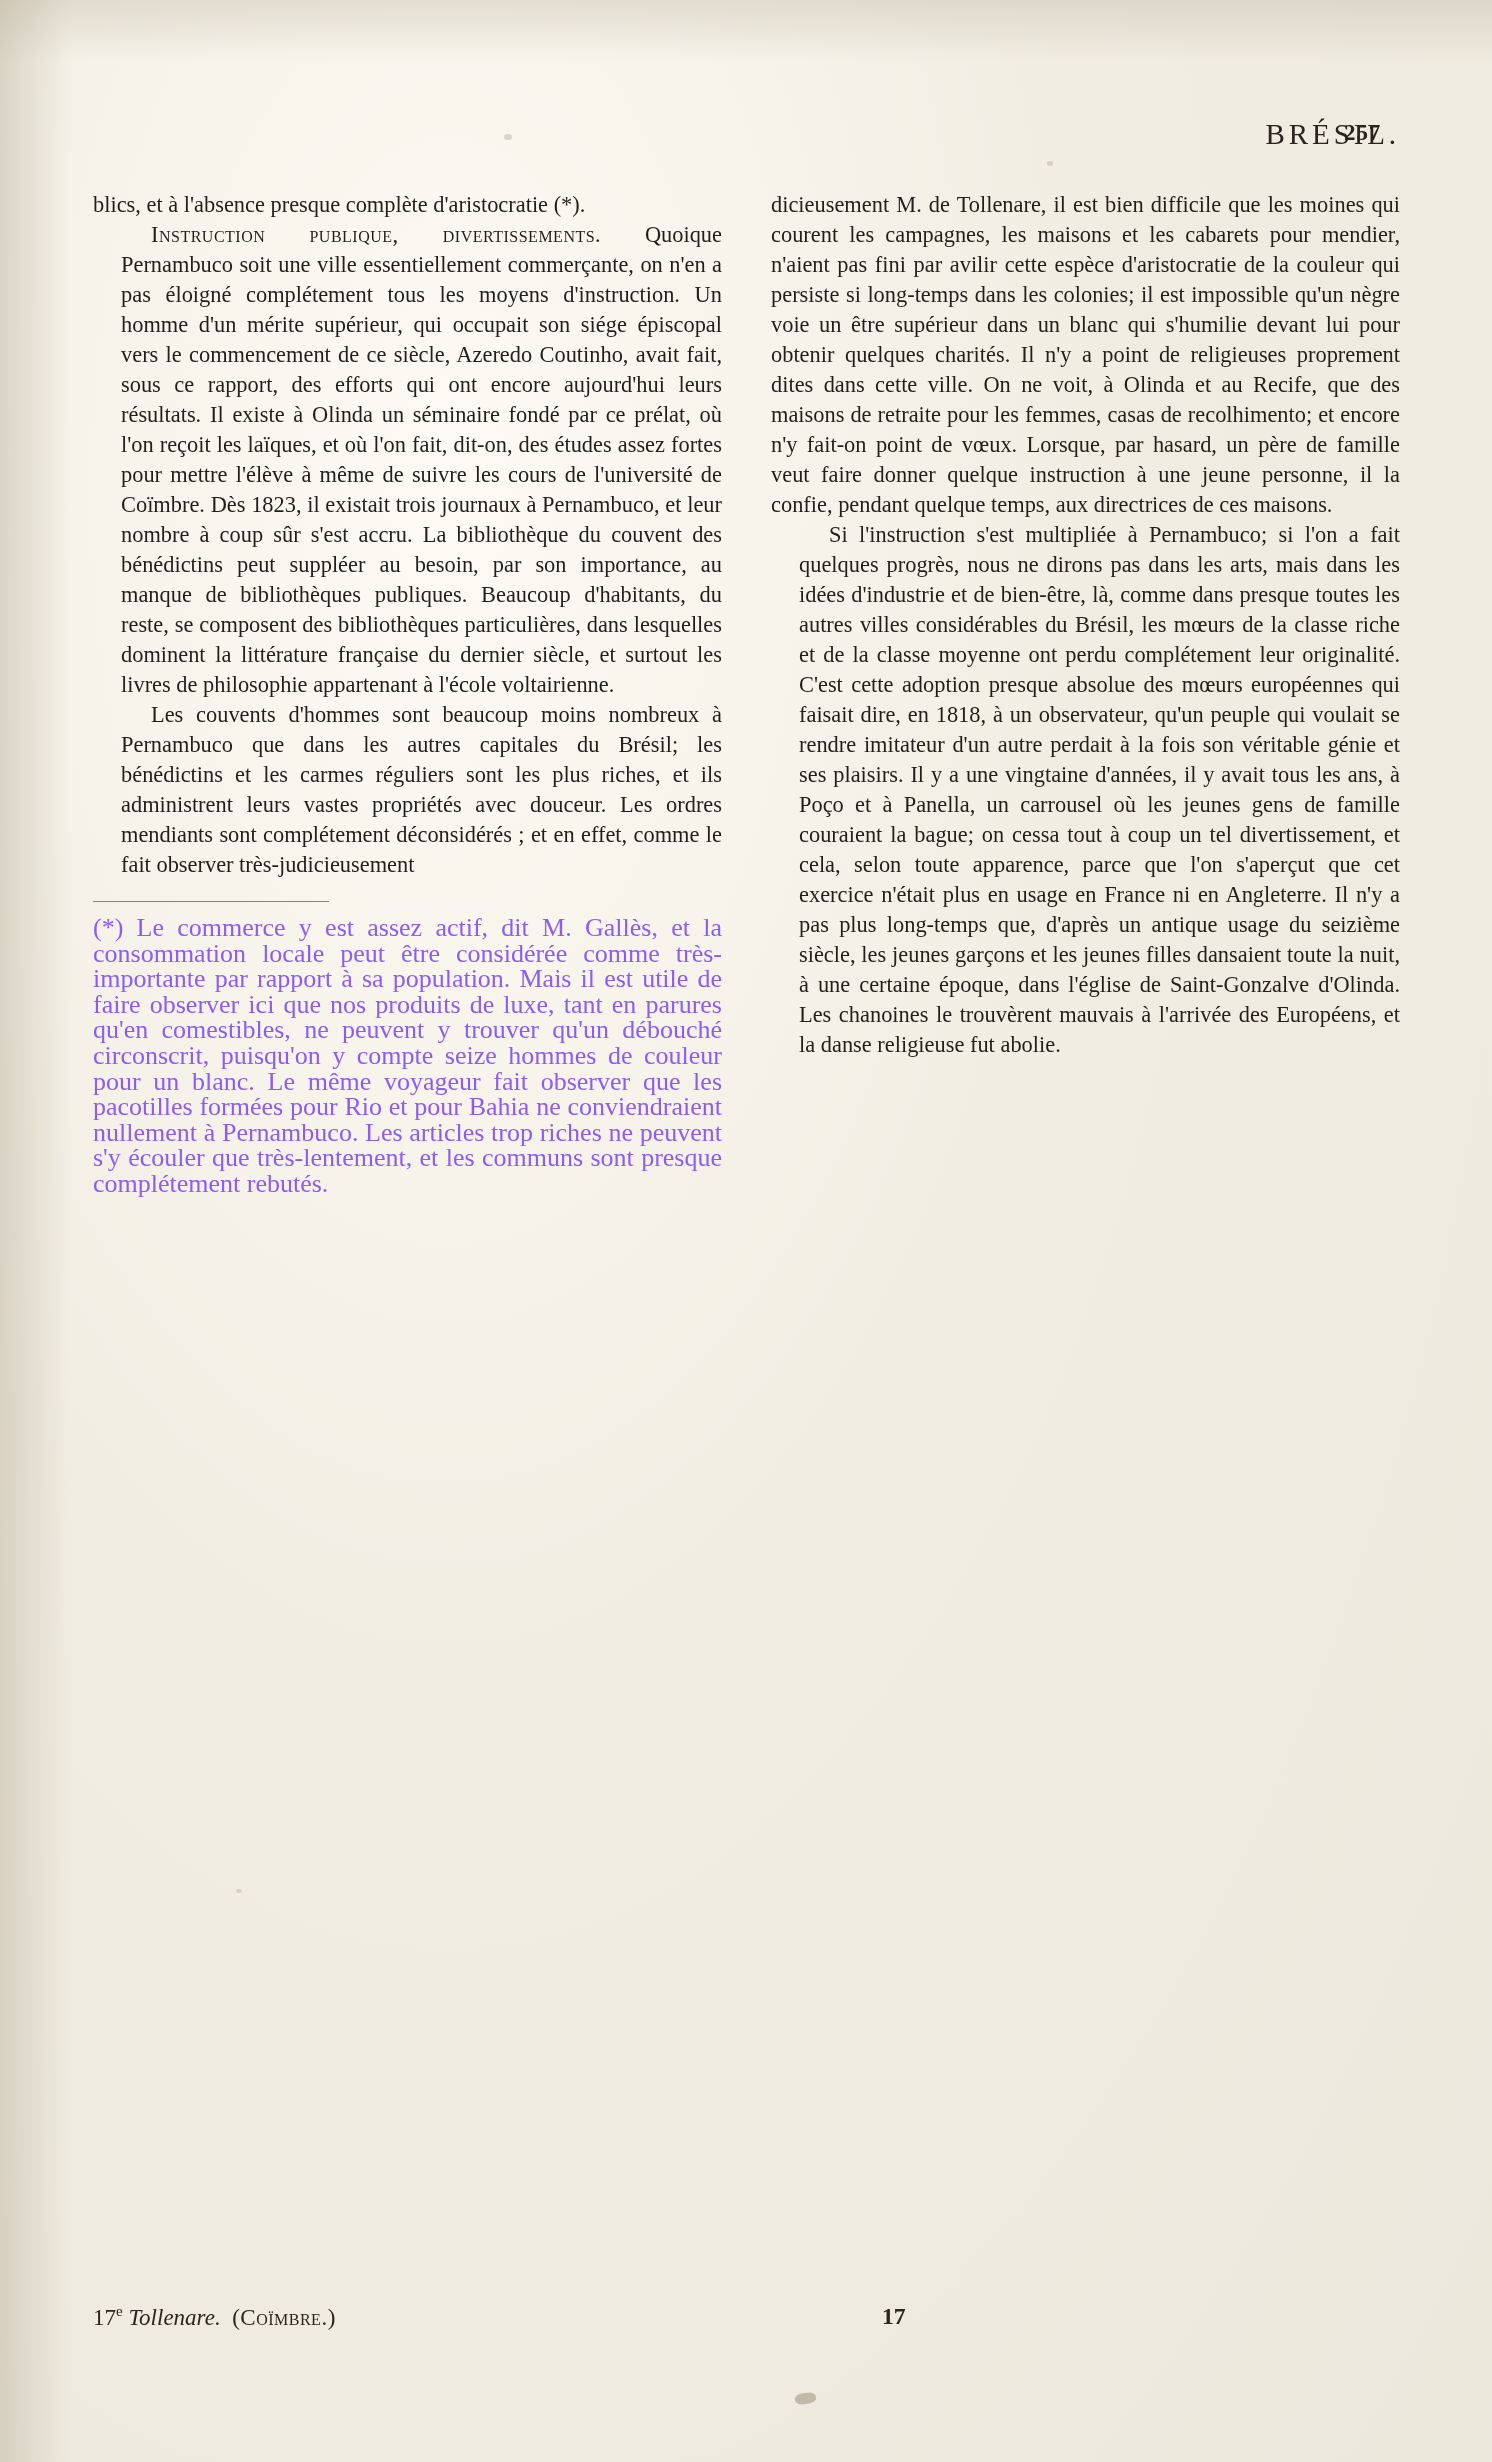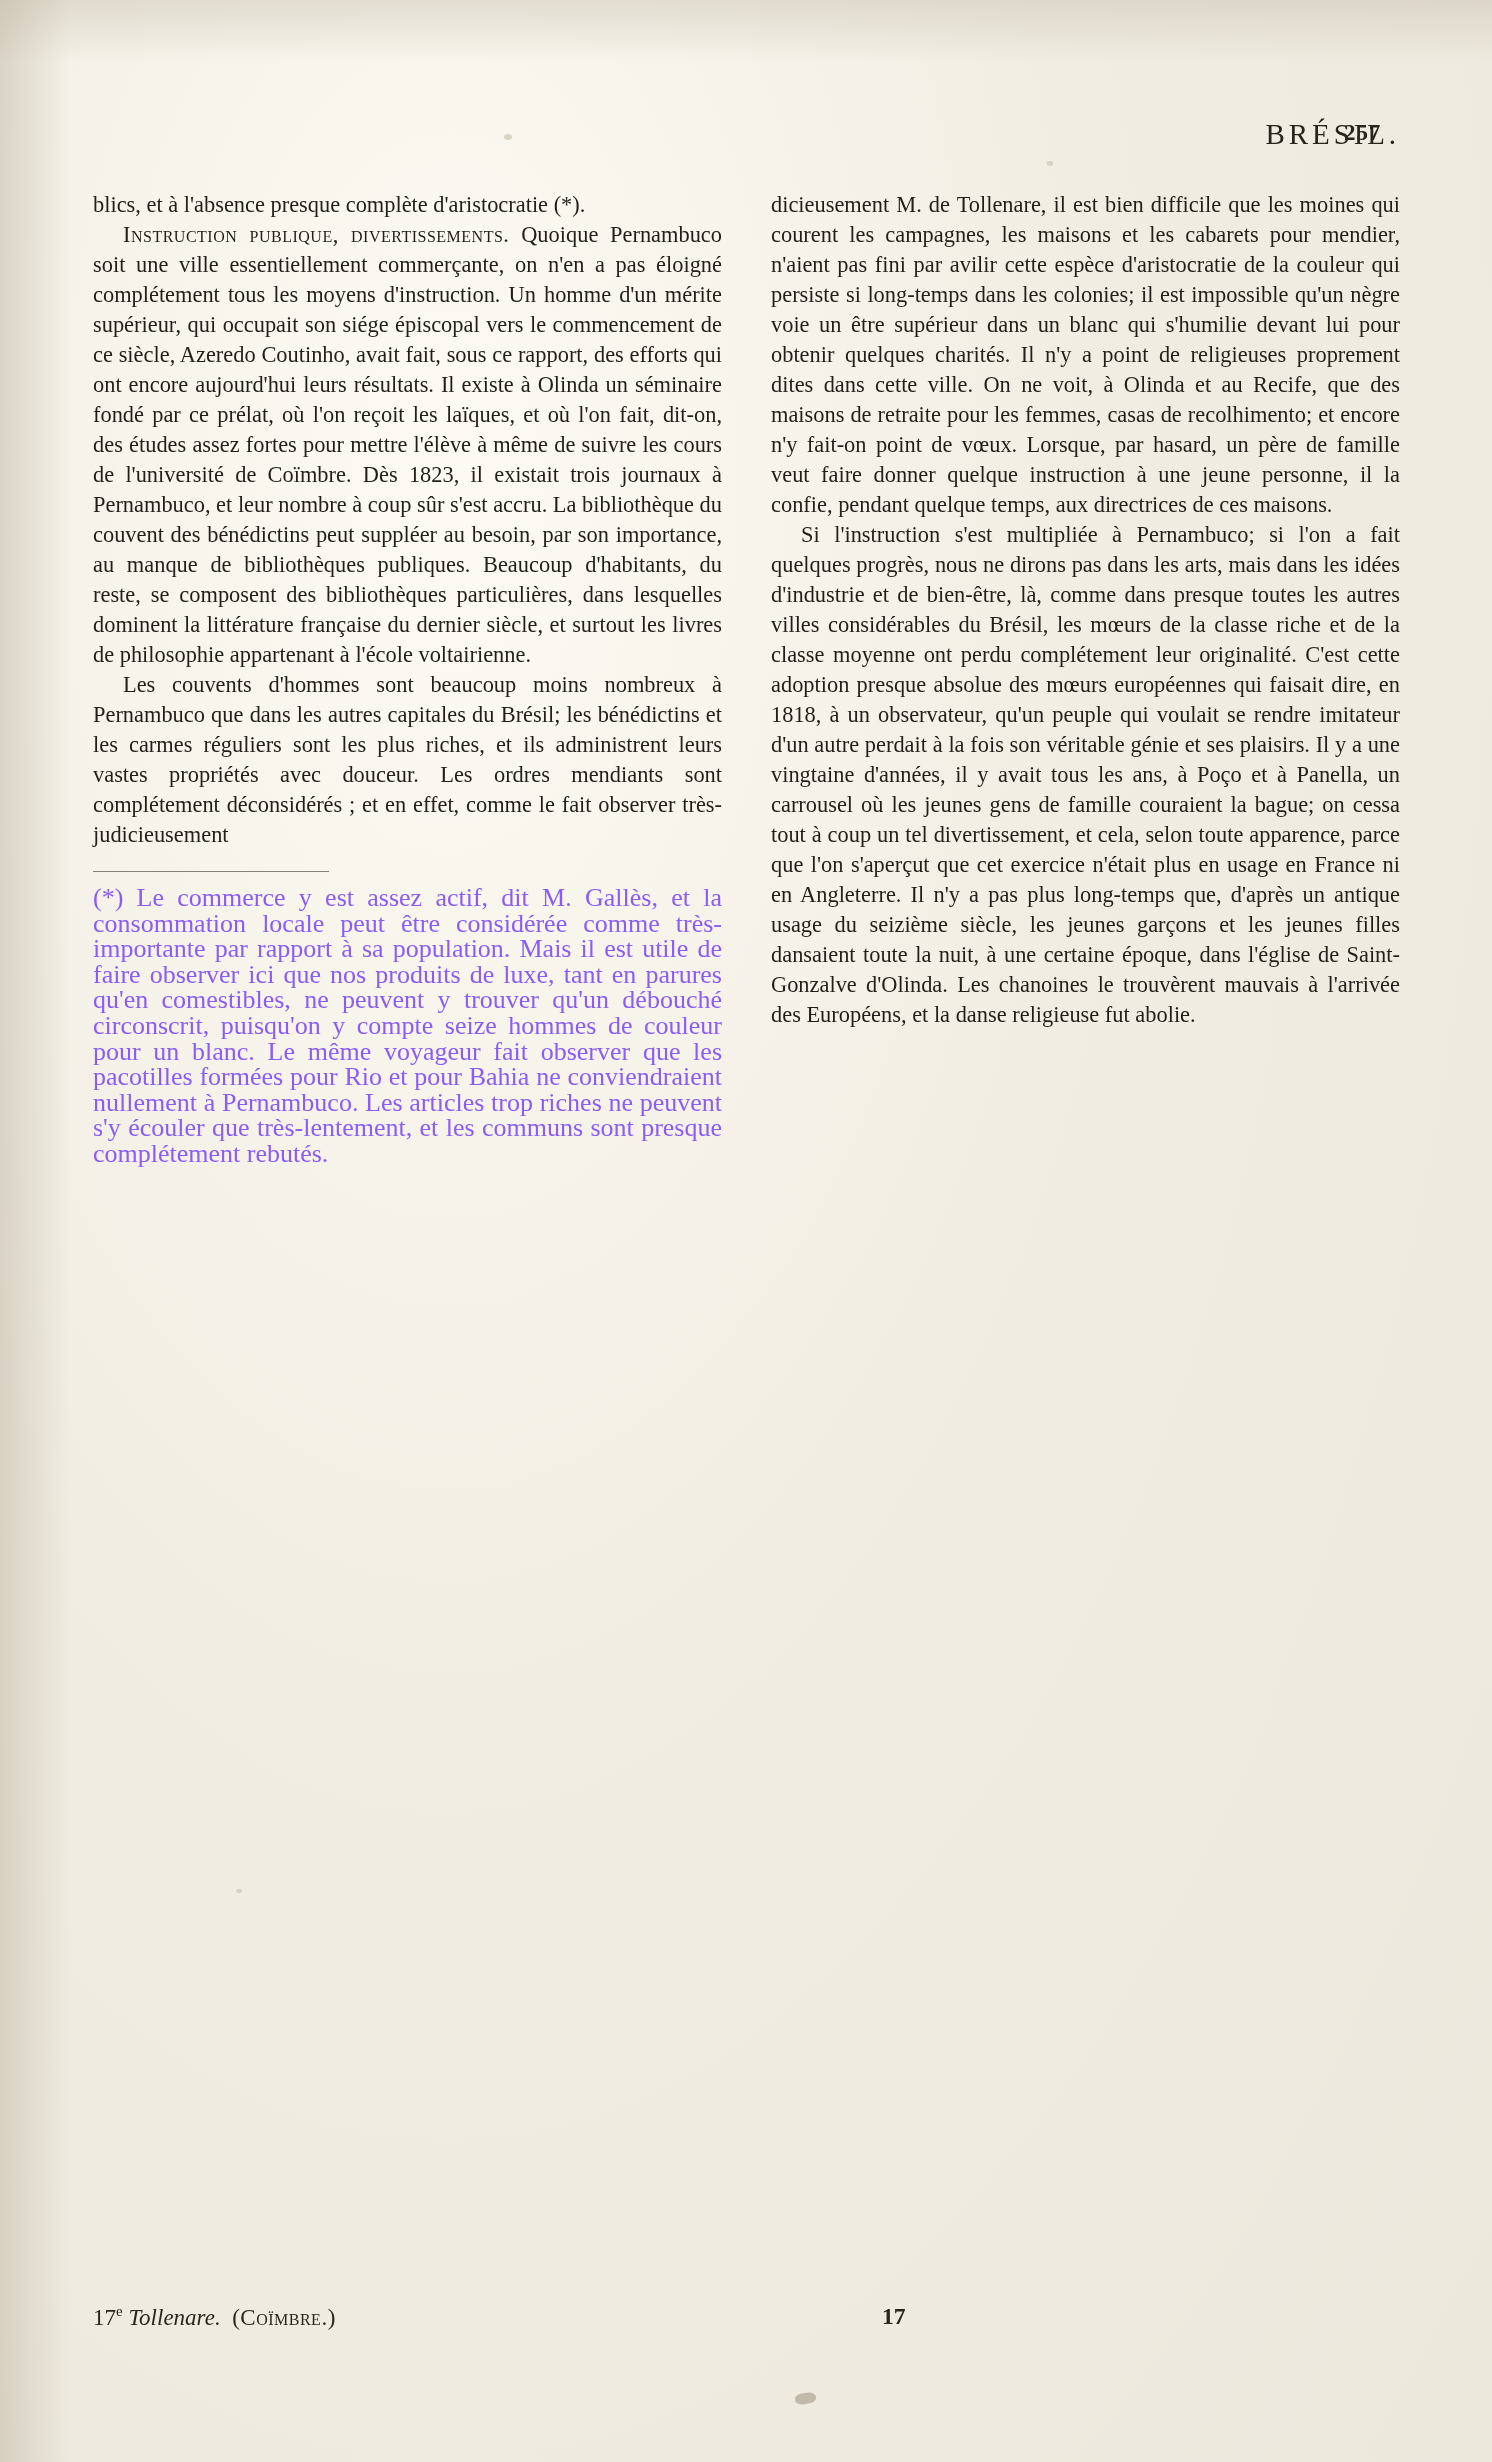--- a/index.html
+++ b/index.html
@@ -68,20 +68,21 @@
     margin: 0;
     text-align: justify;
     text-justify: inter-word;
     font-size: 22.4px;
     line-height: 30px;
     hyphens: manual;
     color: #231e19;
   }
   .col p.indent {
     text-indent: 30px;
+    margin-left: 28px;
   }
   .smallcaps {
     font-variant: small-caps;
     letter-spacing: 0.5px;
   }
   .footnote-rule {
     width: 236px;
     height: 1.6px;
     background: #4a4239;
     margin: 20.5px 0 12.6px 0;

